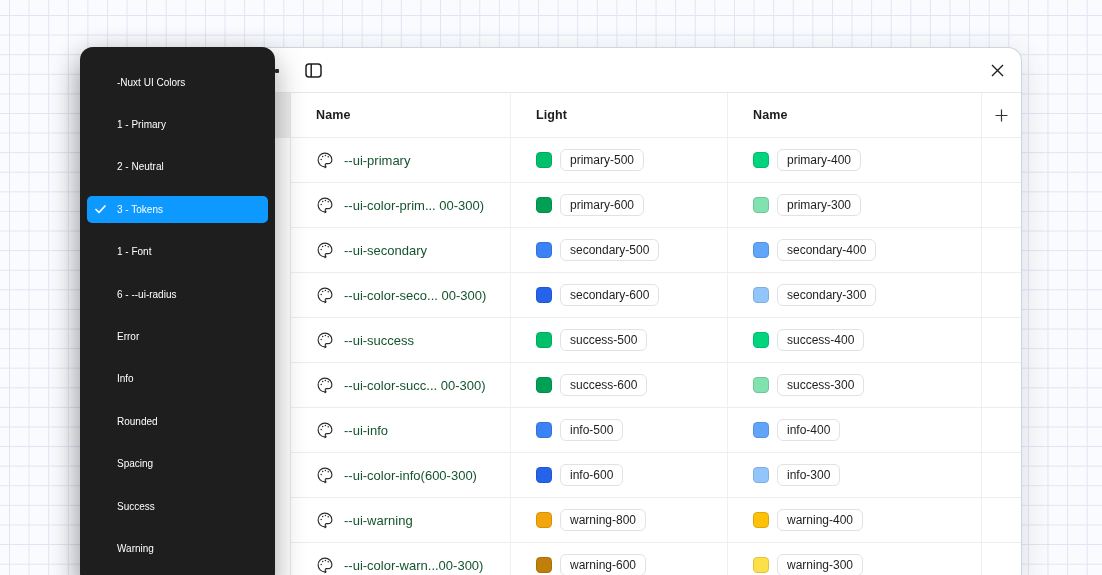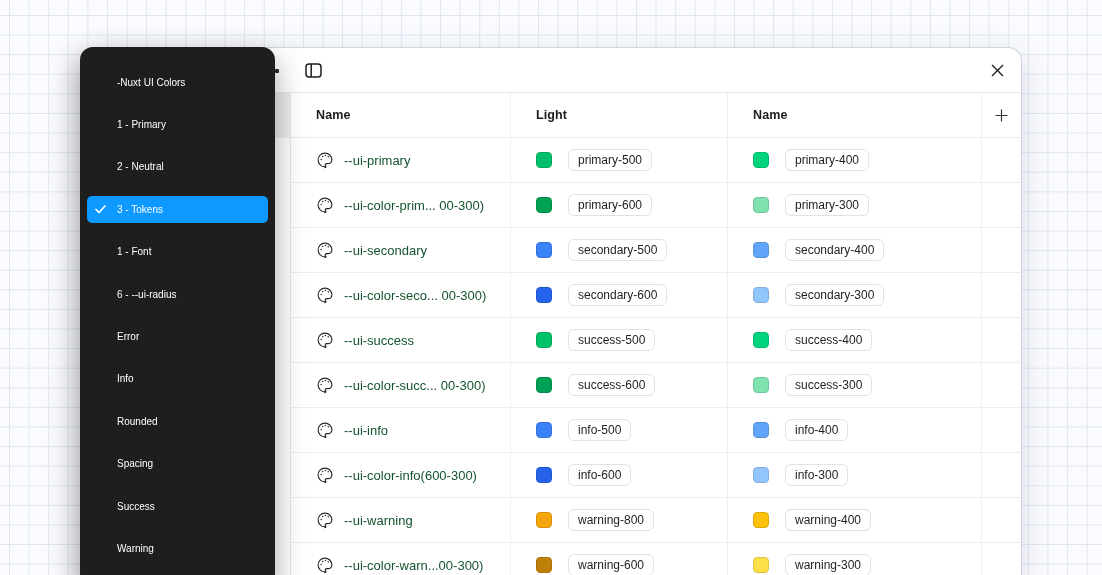--- a/index.html
+++ b/index.html
@@ -50,21 +50,21 @@
   .c-plus  { flex:1; border-right:none; padding-left:0; justify-content:center; }
   .hrow .cell { font-size:12.5px; font-weight:bold; color:#1d1d1d; letter-spacing:.1px; }
 
   .vname { margin-left:10px; font-size:13px; color:#14532d; white-space:nowrap; }
   .palette { display:flex; }
   .swatch {
     width:16px; height:16px; border-radius:4.5px;
     box-shadow:inset 0 0 0 1px rgba(0,0,0,.12);
   }
   .chip {
-    margin-left:16px; height:22px; display:flex; align-items:center;
+    margin-left:8px; height:22px; display:flex; align-items:center;
     padding:0 9px; background:#fff; border:1px solid #e2e2e2; border-radius:6px;
     font-size:12px; color:#1e1e1e; white-space:nowrap;
   }
 
   
   .menu {
     position:absolute; left:80px; top:47px; width:195px;
     background:#1e1e1e; border-radius:13px; padding:6px 0 8px;
     box-shadow:0 12px 30px rgba(0,0,0,.35); z-index:5;
   }

